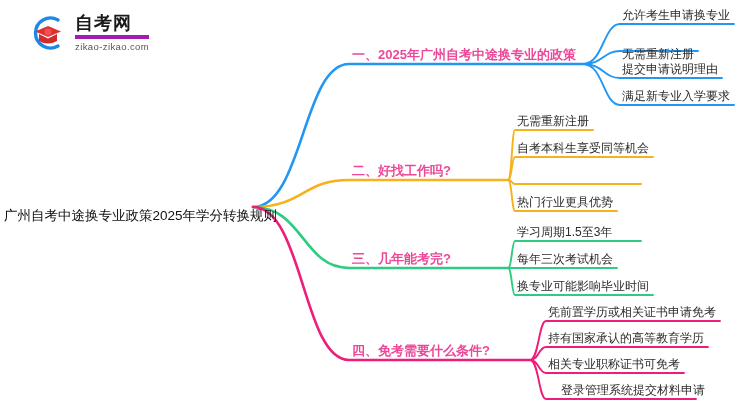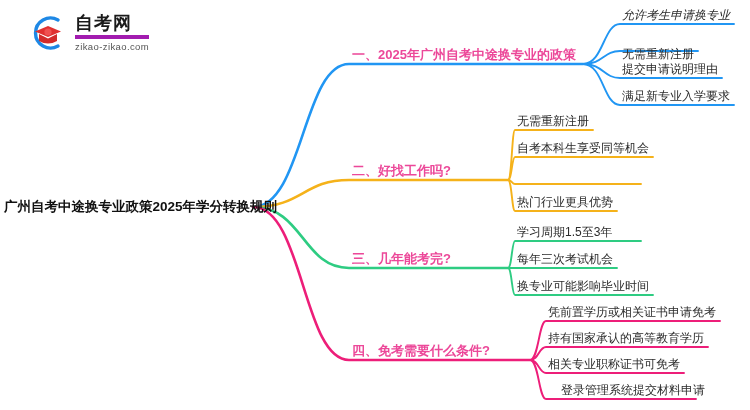--- a/index.html
+++ b/index.html
@@ -35,22 +35,23 @@
   #map { position: absolute; left: 0; top: 0; width: 750px; height: 410px; }
   #edges { position: absolute; left: 0; top: 0; width: 750px; height: 410px; }
 
   .node {
     position: absolute;
     white-space: nowrap;
     color: #2b2b2b;
     font-family: "Liberation Sans", "DejaVu Sans", sans-serif;
   }
   .node.root {
-    font-size: 13.5px; font-weight: bold; color: #111;
+    font-size: 13.5px; font-weight: normal; color: #111;
     transform: translateY(-50%);
+    margin-top: 9px;
   }
   .node.branch {
     font-size: 13px; font-weight: bold; color: #ec4899;
     transform: translateY(-50%);
   }
   .node.leaf {
     font-size: 12px; color: #2b2b2b;
     transform: translateY(-50%);
   }
 </style>
@@ -89,21 +90,21 @@
       <path d="M508 268 C511.85 268 511.85 268 515 268 L617 268" fill="none" stroke="#2ECC82" stroke-width="1.9" stroke-linecap="round"></path>
       <path d="M508 268 C511.85 268 511.85 295 515 295 L653 295" fill="none" stroke="#2ECC82" stroke-width="1.9" stroke-linecap="round"></path>
       <path d="M253 207 C302.92 207 302.92 360 349 360 L530 360" fill="none" stroke="#ED1E79" stroke-width="2.6" stroke-linecap="round"></path>
       <path d="M530 360 C538.8 360 538.8 321 546 321 L720 321" fill="none" stroke="#ED1E79" stroke-width="1.9" stroke-linecap="round"></path>
       <path d="M530 360 C538.8 360 538.8 347 546 347 L708 347" fill="none" stroke="#ED1E79" stroke-width="1.9" stroke-linecap="round"></path>
       <path d="M530 360 C538.8 360 538.8 373 546 373 L684 373" fill="none" stroke="#ED1E79" stroke-width="1.9" stroke-linecap="round"></path>
       <path d="M530 360 C538.8 360 538.8 399 546 399 L696 399" fill="none" stroke="#ED1E79" stroke-width="1.9" stroke-linecap="round"></path>
     </svg>
 <div class="node root" style="left: 4px; top: 207px;">广州自考中途换专业政策2025年学分转换规则</div>
     <div class="node branch" style="left: 352px; top: 55px;">一、2025年广州自考中途换专业的政策</div>
-    <div class="node leaf" style="left: 622px; top: 15px; font-style: italic;">允许考生申请换专业</div>
+    <div class="node leaf" style="left: 622px; top: 15px;">允许考生申请换专业</div>
     <div class="node leaf" style="left: 622px; top: 42px; margin-top: 12px;">无需重新注册</div>
     <div class="node leaf" style="left: 622px; top: 69px;">提交申请说明理由</div>
     <div class="node leaf" style="left: 622px; top: 96px;">满足新专业入学要求</div>
     <div class="node branch" style="left: 352px; top: 171px;">二、好找工作吗?</div>
     <div class="node leaf" style="left: 517px; top: 121px;">无需重新注册</div>
     <div class="node leaf" style="left: 517px; top: 148px; font-family: Liberation Mono, monospace;">自考本科生享受同等机会</div>
     <div class="node leaf" style="left: 517px; top: 202px;">热门行业更具优势</div>
     <div class="node branch" style="left: 352px; top: 259px;">三、几年能考完?</div>
     <div class="node leaf" style="left: 517px; top: 232px;">学习周期1.5至3年</div>
     <div class="node leaf" style="left: 517px; top: 259px;">每年三次考试机会</div>

